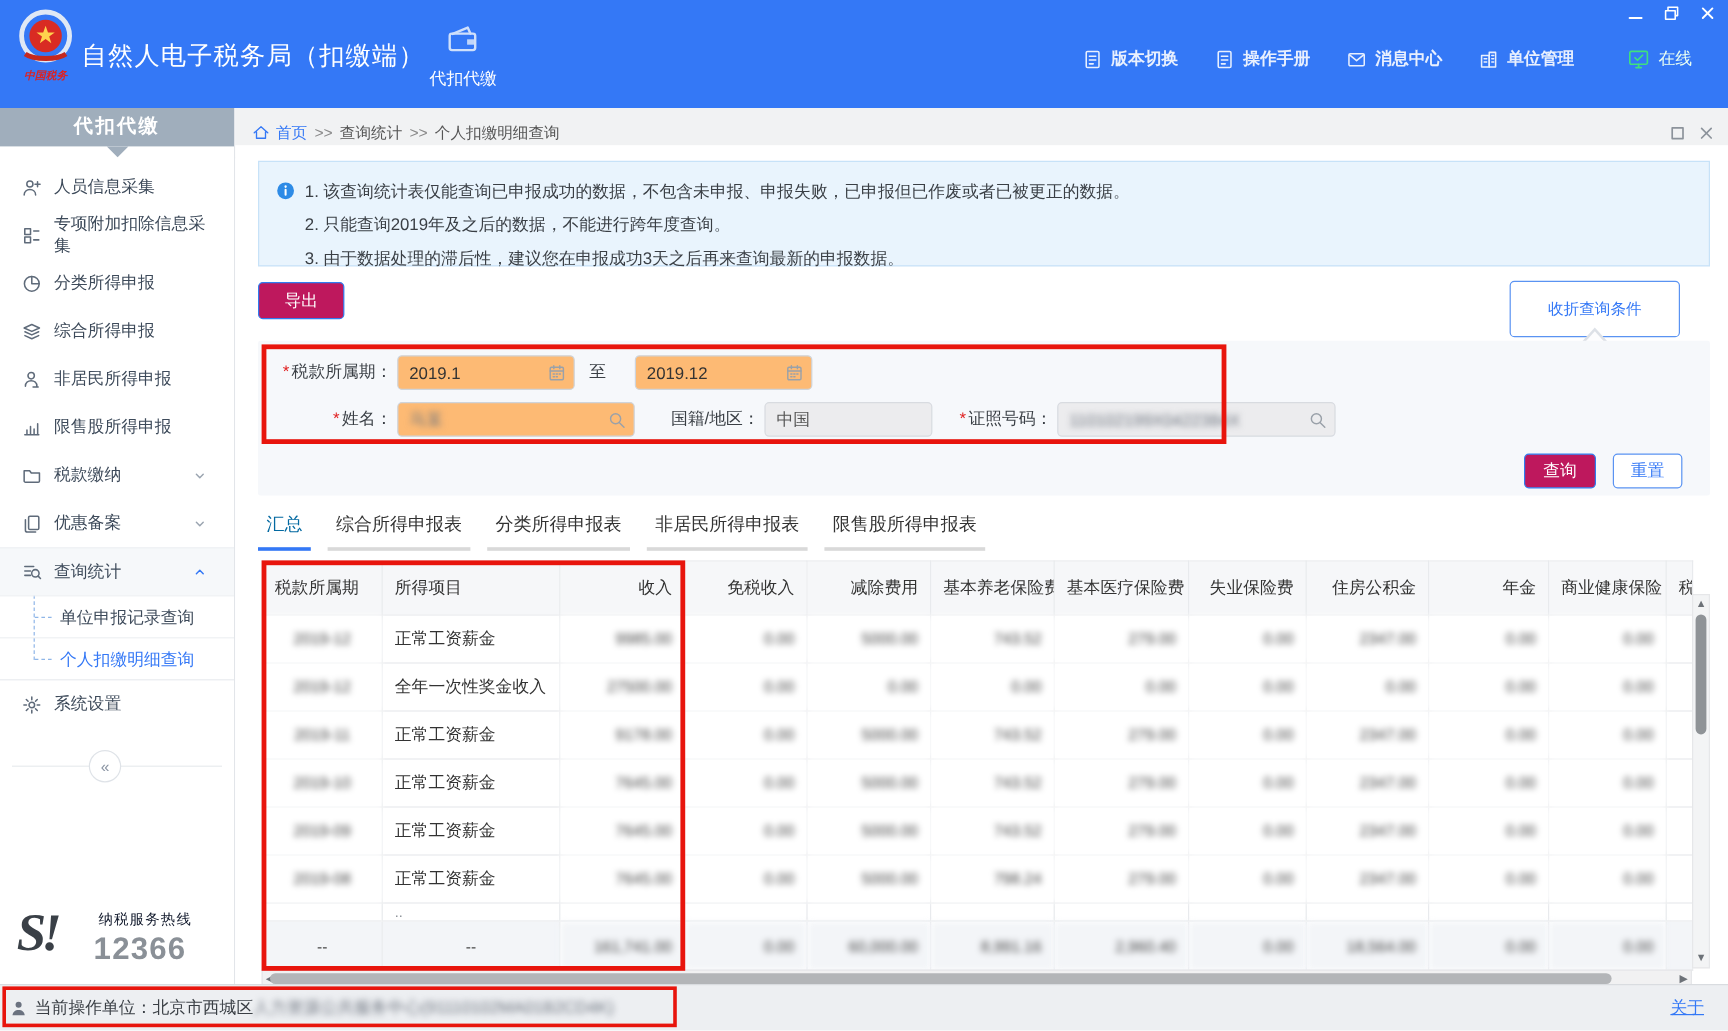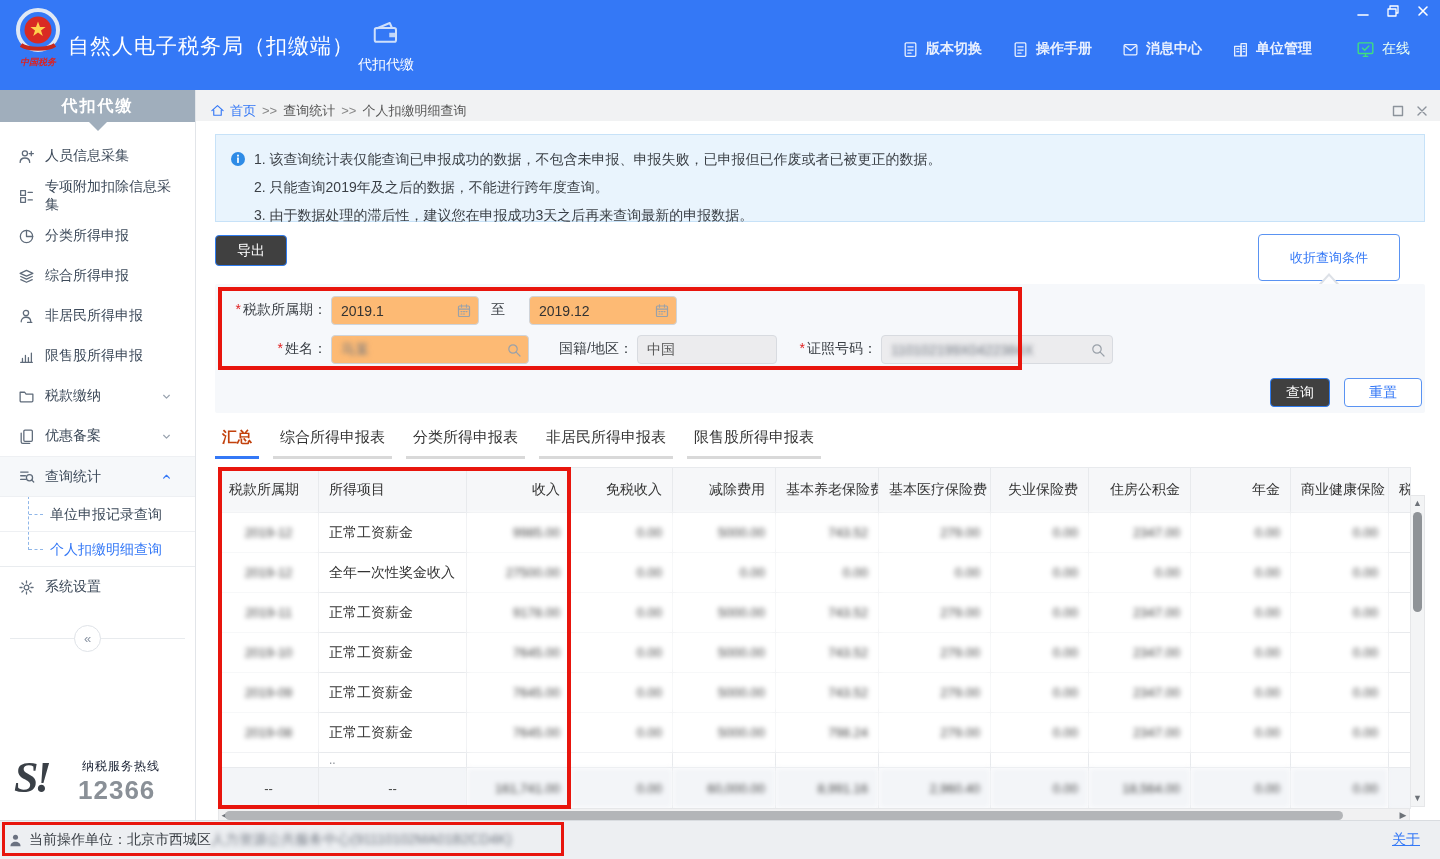--- a/index.html
+++ b/index.html
@@ -61,39 +61,39 @@
 
   
   .content { left:196px; top:121px; width:1244px; height:699px; background:#fff; }
   .notice { left:19px; top:13px; width:1210px; height:88px; background:#e9f4fd; border:1px solid #c7e2f8; padding:10px 14px 0 14px; }
   .notice-row { display:flex; align-items:flex-start; line-height:28px; font-size:14px; color:#3a3f45; }
   .notice .info-ic { width:16px; height:16px; margin:6px 8px 0 0; flex:none; }
   .notice-line { line-height:28px; font-size:14px; color:#3a3f45; padding-left:24px; }
   .notice-line.first { padding-left:0; }
 
   .btn { display:inline-flex; align-items:center; justify-content:center; border-radius:4px; font-size:14px; cursor:pointer; }
-  .btn-primary { background:#404040; color:#fff; border:1px solid #2f7cf0; }
+  .btn-primary { background:#be185d; color:#fff; border:1px solid #2f7cf0; }
   .btn-outline { background:#fff; color:#3478f6; border:1px solid #5a93f2; }
   .export-btn { left:19px; top:114px; width:72px; height:31px; }
   .collapse-query-btn { left:1062px; top:113px; width:142px; height:47px; font-size:13px; }
   .caret-up-outer { left:1122px; top:152px; width:0; height:0; border:11px solid transparent; border-bottom:12px solid #dde1e7; border-top:none; }
   .caret-up-inner { left:1124px; top:155px; width:0; height:0; border:9px solid transparent; border-bottom:10px solid #fdfdfe; border-top:none; }
 
   .form-panel { left:19px; top:163px; width:1210px; height:129px; background:#f6f8fb; border-radius:2px; }
   .f-label { position:absolute; font-size:14px; color:#3a3f45; text-align:right; }
   .f-label .req { color:#e02020; margin-right:2px; }
   .f-input { position:absolute; height:29px; background:#fdba74; border:1px solid #cfd4da; border-radius:4px; display:flex; align-items:center; padding:0 26px 0 9px; font-size:14px; color:#333; }
   .f-input.disabled { background:#ececee; border-color:#d8dbe0; color:#555; }
   .f-input .tail-ic { position:absolute; right:6px; top:6px; width:16px; height:16px; color:#9aa1a9; }
   .query-btn { left:1074px; top:257px; width:60px; height:29px; }
-  .reset-btn { left:1148px; top:257px; width:78px; height:29px; }
+  .reset-btn { left:1148px; top:257px; width:58px; height:29px; }
 
   .tabs { left:19px; top:307px; display:flex; gap:14px; }
   .tab { font-size:15px; color:#333; padding:0 7px 9px 7px; border-bottom:3px solid #d9d9d9; cursor:pointer; }
-  .tab.active { color:#c2410c; border-bottom-color:#3478f6;font-weight:bold; }
+  .tab.active { color:#0369a1; border-bottom-color:#3478f6; }
 
   
   .tbl { left:22px; top:346px; width:1192px; border-collapse:collapse; table-layout:fixed; }
   .tbl th, .tbl td { border:1px solid #e8eaed; overflow:hidden; white-space:nowrap; font-weight:normal; }
   .tbl thead th { height:45px; background:#f6f7f9; font-size:14px; color:#333; padding:0 10px; }
   .tbl tbody td { height:40px; font-size:13px; color:#444; padding:0 10px; background:#fff; }
   .tbl .al { text-align:left; } .tbl .ar { text-align:right; } .tbl .ac { text-align:center; }
   .tbl td.item { font-size:14px; color:#333; }
   .tbl tr.partial td { height:13px; font-size:12px; color:#8a8f96; border-bottom:none; }
   .tbl tr.summary td { height:41px; background:#f3f5f8; }

